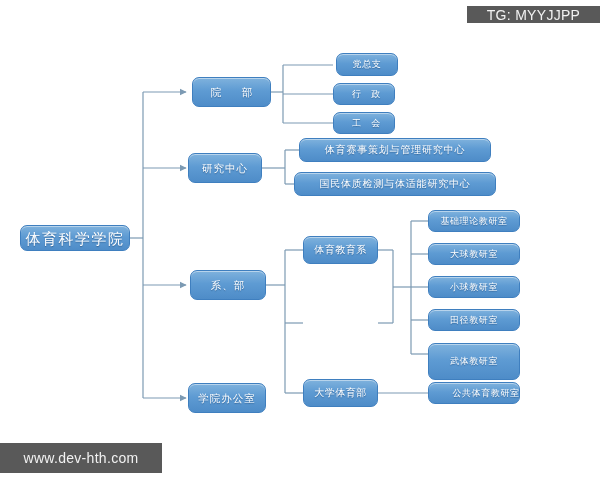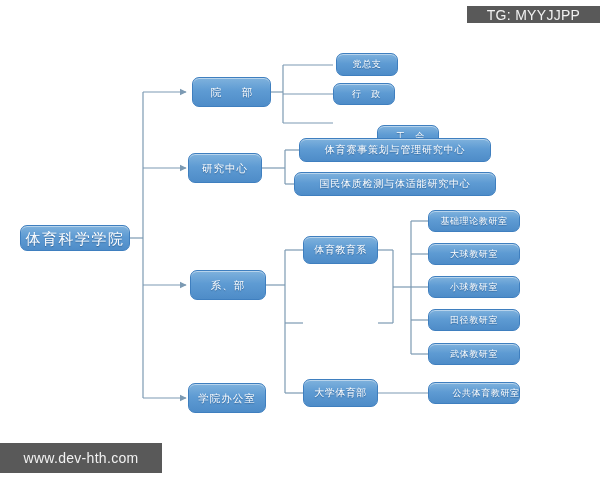--- a/index.html
+++ b/index.html
@@ -155,40 +155,40 @@
   <div class="node level2" style="left:188px; top:153px; width:74px; height:30px;">研究中心</div>
 
   <div class="node level2" style="left:190px; top:270px; width:76px; height:30px;">系、部</div>
 
   <div class="node level2" style="left:188px; top:383px; width:78px; height:30px;">学院办公室</div>
 
   <div class="node small" style="left:324px; top:53px; width:62px; height:23px;margin-left:12px;">党总支</div>
 
   <div class="node small wide-spaced" style="left:333px; top:83px; width:62px; height:22px;">行　政</div>
 
-  <div class="node small wide-spaced" style="left:333px; top:125px; width:62px; height:22px;margin-left:44px;">工　会</div>
+  <div class="node small wide-spaced" style="left:333px; top:112px; width:62px; height:22px;">工　会</div>
 
   <div class="node long" style="left:299px; top:138px; width:192px; height:24px;">体育赛事策划与管理研究中心</div>
 
   <div class="node long" style="left:294px; top:172px; width:202px; height:24px;">国民体质检测与体适能研究中心</div>
 
   <div class="node" style="left:303px; top:236px; width:75px; height:28px;">体育教育系</div>
 
 
   <div class="node" style="left:303px; top:379px; width:75px; height:28px;">大学体育部</div>
 
   <div class="node small" style="left:428px; top:210px; width:92px; height:22px;">基础理论教研室</div>
 
   <div class="node small" style="left:428px; top:243px; width:92px; height:22px;">大球教研室</div>
 
   <div class="node small" style="left:428px; top:276px; width:92px; height:22px;">小球教研室</div>
 
   <div class="node small" style="left:428px; top:309px; width:92px; height:22px;">田径教研室</div>
 
-  <div class="node small" style="left:428px; top:343px; width:92px; height:22px;">武体教研室</div>
+  <div class="node small" style="left:428px; top:343px; width:92px; height:37px;">武体教研室</div>
 
   <div class="node small" style="left:428px; top:382px; width:92px; height:22px;padding-left:24px;">公共体育教研室</div>
 
 </div>
 
 <div class="watermark" id="watermark-top">TG: MYYJJPP</div>
 
 <div class="watermark" id="watermark-bottom">www.dev-hth.com</div>
 
 </body></html>

